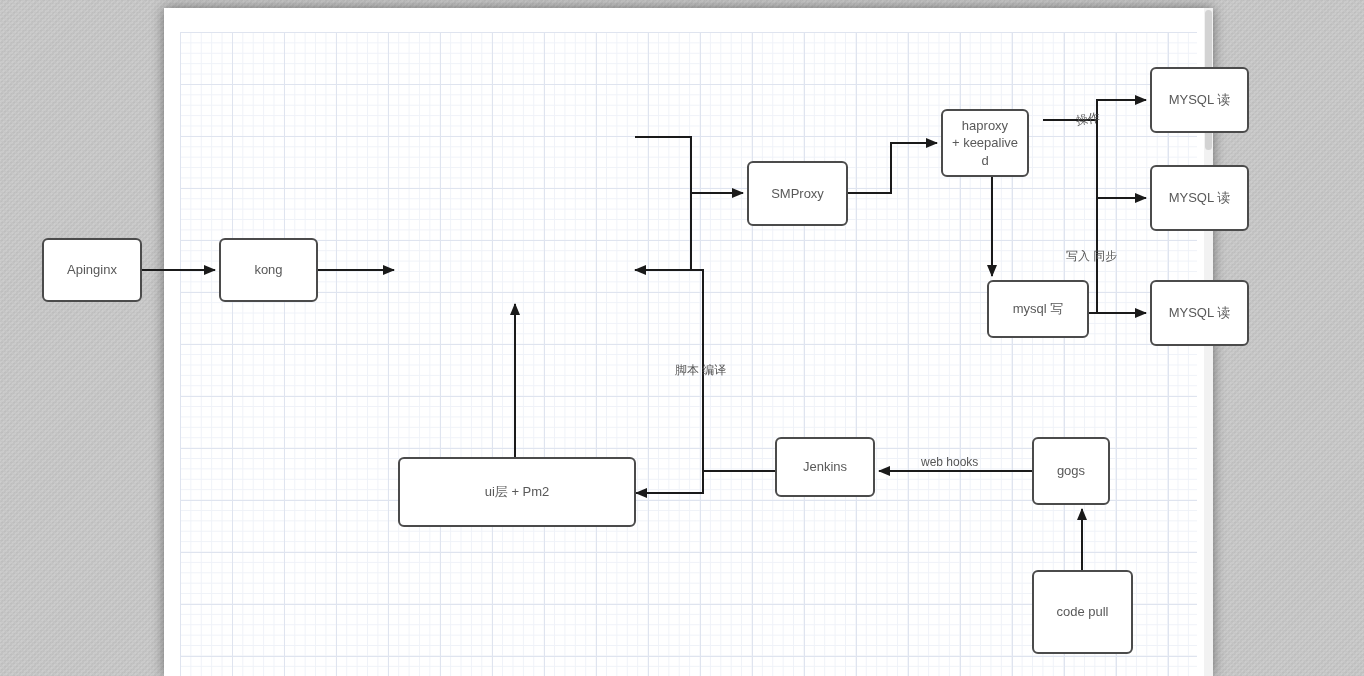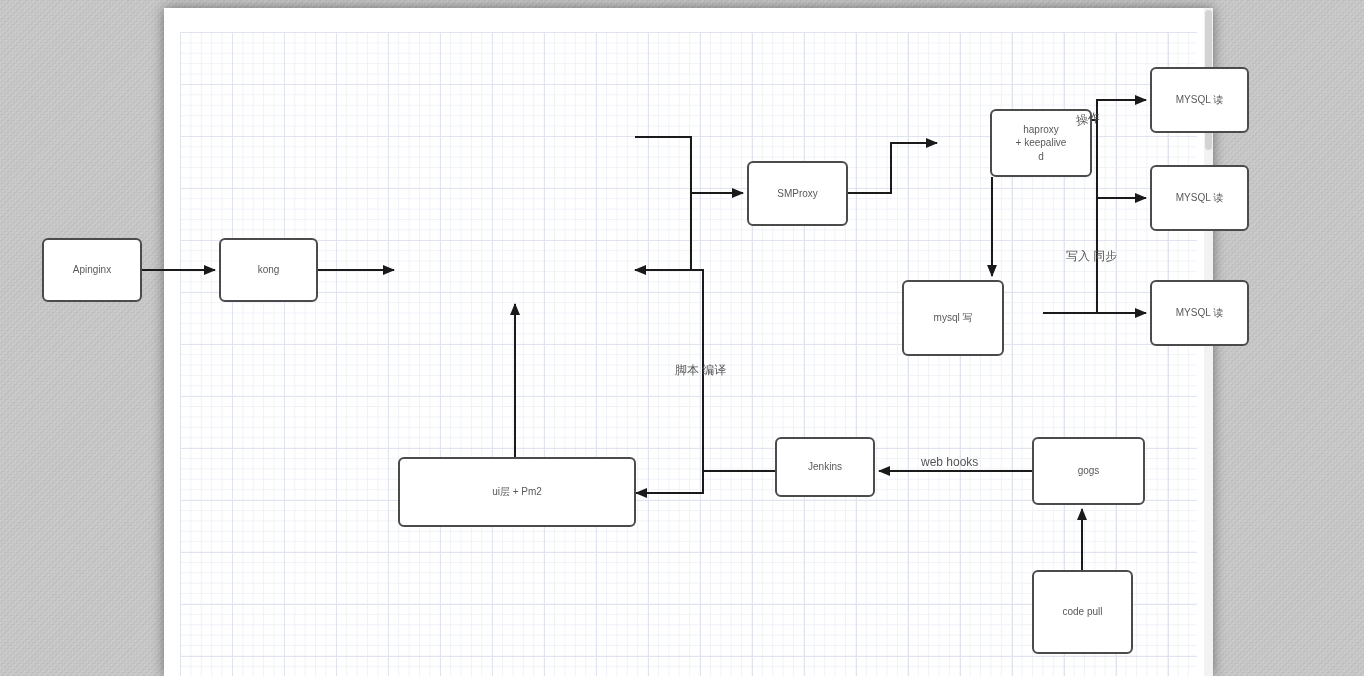--- a/index.html
+++ b/index.html
@@ -36,21 +36,21 @@
   .scroll-thumb{
     position:absolute;top:2px;right:1px;width:7px;height:140px;
     background:#d3d3d3;border-radius:4px;
   }
   svg.edges{position:absolute;left:0;top:0;}
   .edge{stroke:#1a1a1a;stroke-width:2;fill:none;}
   .node{
     position:absolute;box-sizing:border-box;
     background:#ffffff;border:2px solid #4b4b4b;border-radius:6px;
     display:flex;align-items:center;justify-content:center;
-    color:#595959;font-size:10px;line-height:1.35;text-align:center;
+    color:#595959;font-size:13px;line-height:1.35;text-align:center;
     padding:5px 8px;
   }
   .node-label{white-space:pre-line;}
   .edge-label{
     position:absolute;color:#565656;font-size:12px;white-space:nowrap;
   }
   .edge-label.tilt{transform:rotate(-9deg);}
 </style>
 </head>
 <body>
@@ -89,44 +89,44 @@
 
   <div class="node" style="left:42px;top:238px;width:100px;height:64px">
     <span class="node-label">Apinginx</span>
   </div>
   <div class="node" style="left:219px;top:238px;width:99px;height:64px">
     <span class="node-label">kong</span>
   </div>
   <div class="node" style="left:747px;top:161px;width:101px;height:65px">
     <span class="node-label">SMProxy</span>
   </div>
-  <div class="node" style="left:990px;top:109px;width:102px;height:68px">
+  <div class="node" style="left:941px;top:109px;width:88px;height:68px">
     <span class="node-label">haproxy
 + keepalive
 d</span>
   </div>
-  <div class="node" style="left:902px;top:280px;width:102px;height:76px">
+  <div class="node" style="left:987px;top:280px;width:102px;height:58px">
     <span class="node-label">mysql 写</span>
   </div>
   <div class="node" style="left:1150px;top:67px;width:99px;height:66px">
     <span class="node-label">MYSQL 读</span>
   </div>
   <div class="node" style="left:1150px;top:165px;width:99px;height:66px">
     <span class="node-label">MYSQL 读</span>
   </div>
   <div class="node" style="left:1150px;top:280px;width:99px;height:66px">
     <span class="node-label">MYSQL 读</span>
   </div>
   <div class="node" style="left:398px;top:457px;width:238px;height:70px">
     <span class="node-label">ui层 + Pm2</span>
   </div>
   <div class="node" style="left:775px;top:437px;width:100px;height:60px">
     <span class="node-label">Jenkins</span>
   </div>
-  <div class="node" style="left:1032px;top:437px;width:113px;height:68px">
+  <div class="node" style="left:1032px;top:437px;width:78px;height:68px">
     <span class="node-label">gogs</span>
   </div>
   <div class="node" style="left:1032px;top:570px;width:101px;height:84px">
     <span class="node-label">code pull</span>
   </div>
 
   <div class="edge-label tilt" style="left:1076px;top:111px">操作</div>
   <div class="edge-label" style="left:1066px;top:248px">写入 同步</div>
   <div class="edge-label" style="left:675px;top:362px">脚本 编译</div>
   <div class="edge-label" style="left:921px;top:455px">web hooks</div>

